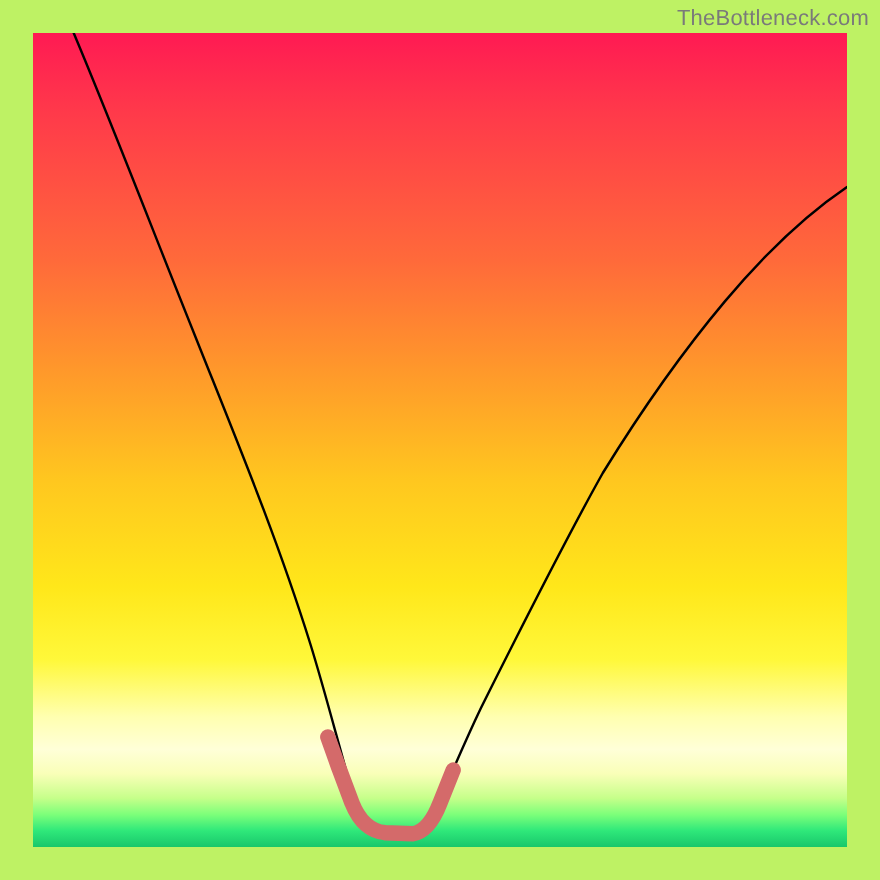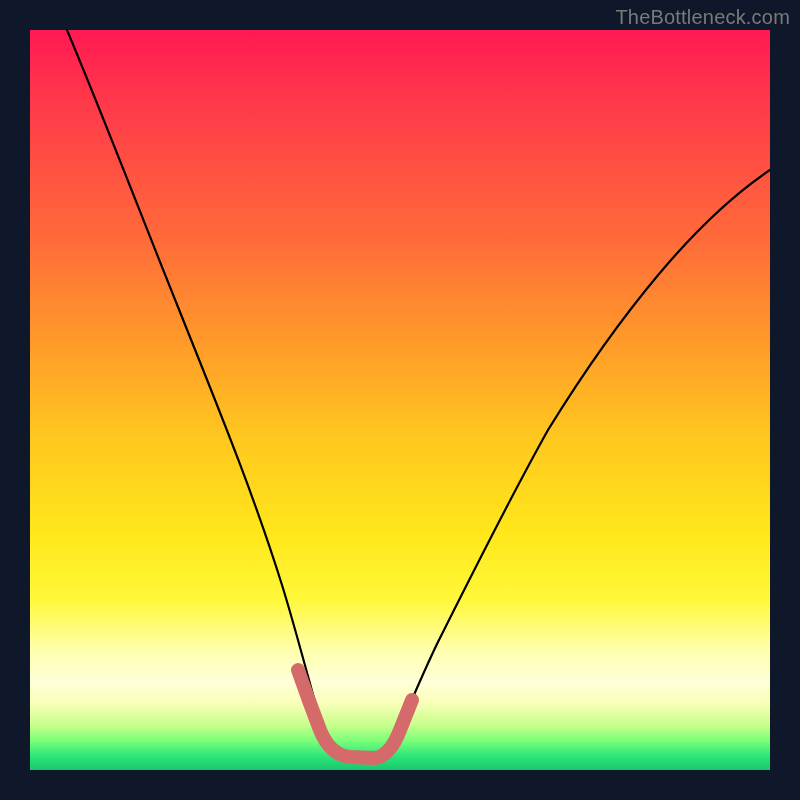--- a/index.html
+++ b/index.html
@@ -7,21 +7,21 @@
     padding: 0;
     width: 800px;
     height: 800px;
     background: #000;
     overflow: hidden;
     font-family: Arial, Helvetica, sans-serif;
   }
   .frame {
     position: absolute;
     inset: 0;
-    background: #0f172a;
+    background: #bef264;
     text-align: center;
   }
   .plot-area {
     position: absolute;
     left: 30px;
     top: 30px;
     width: 740px;
     height: 740px;
     overflow: hidden;
   }

